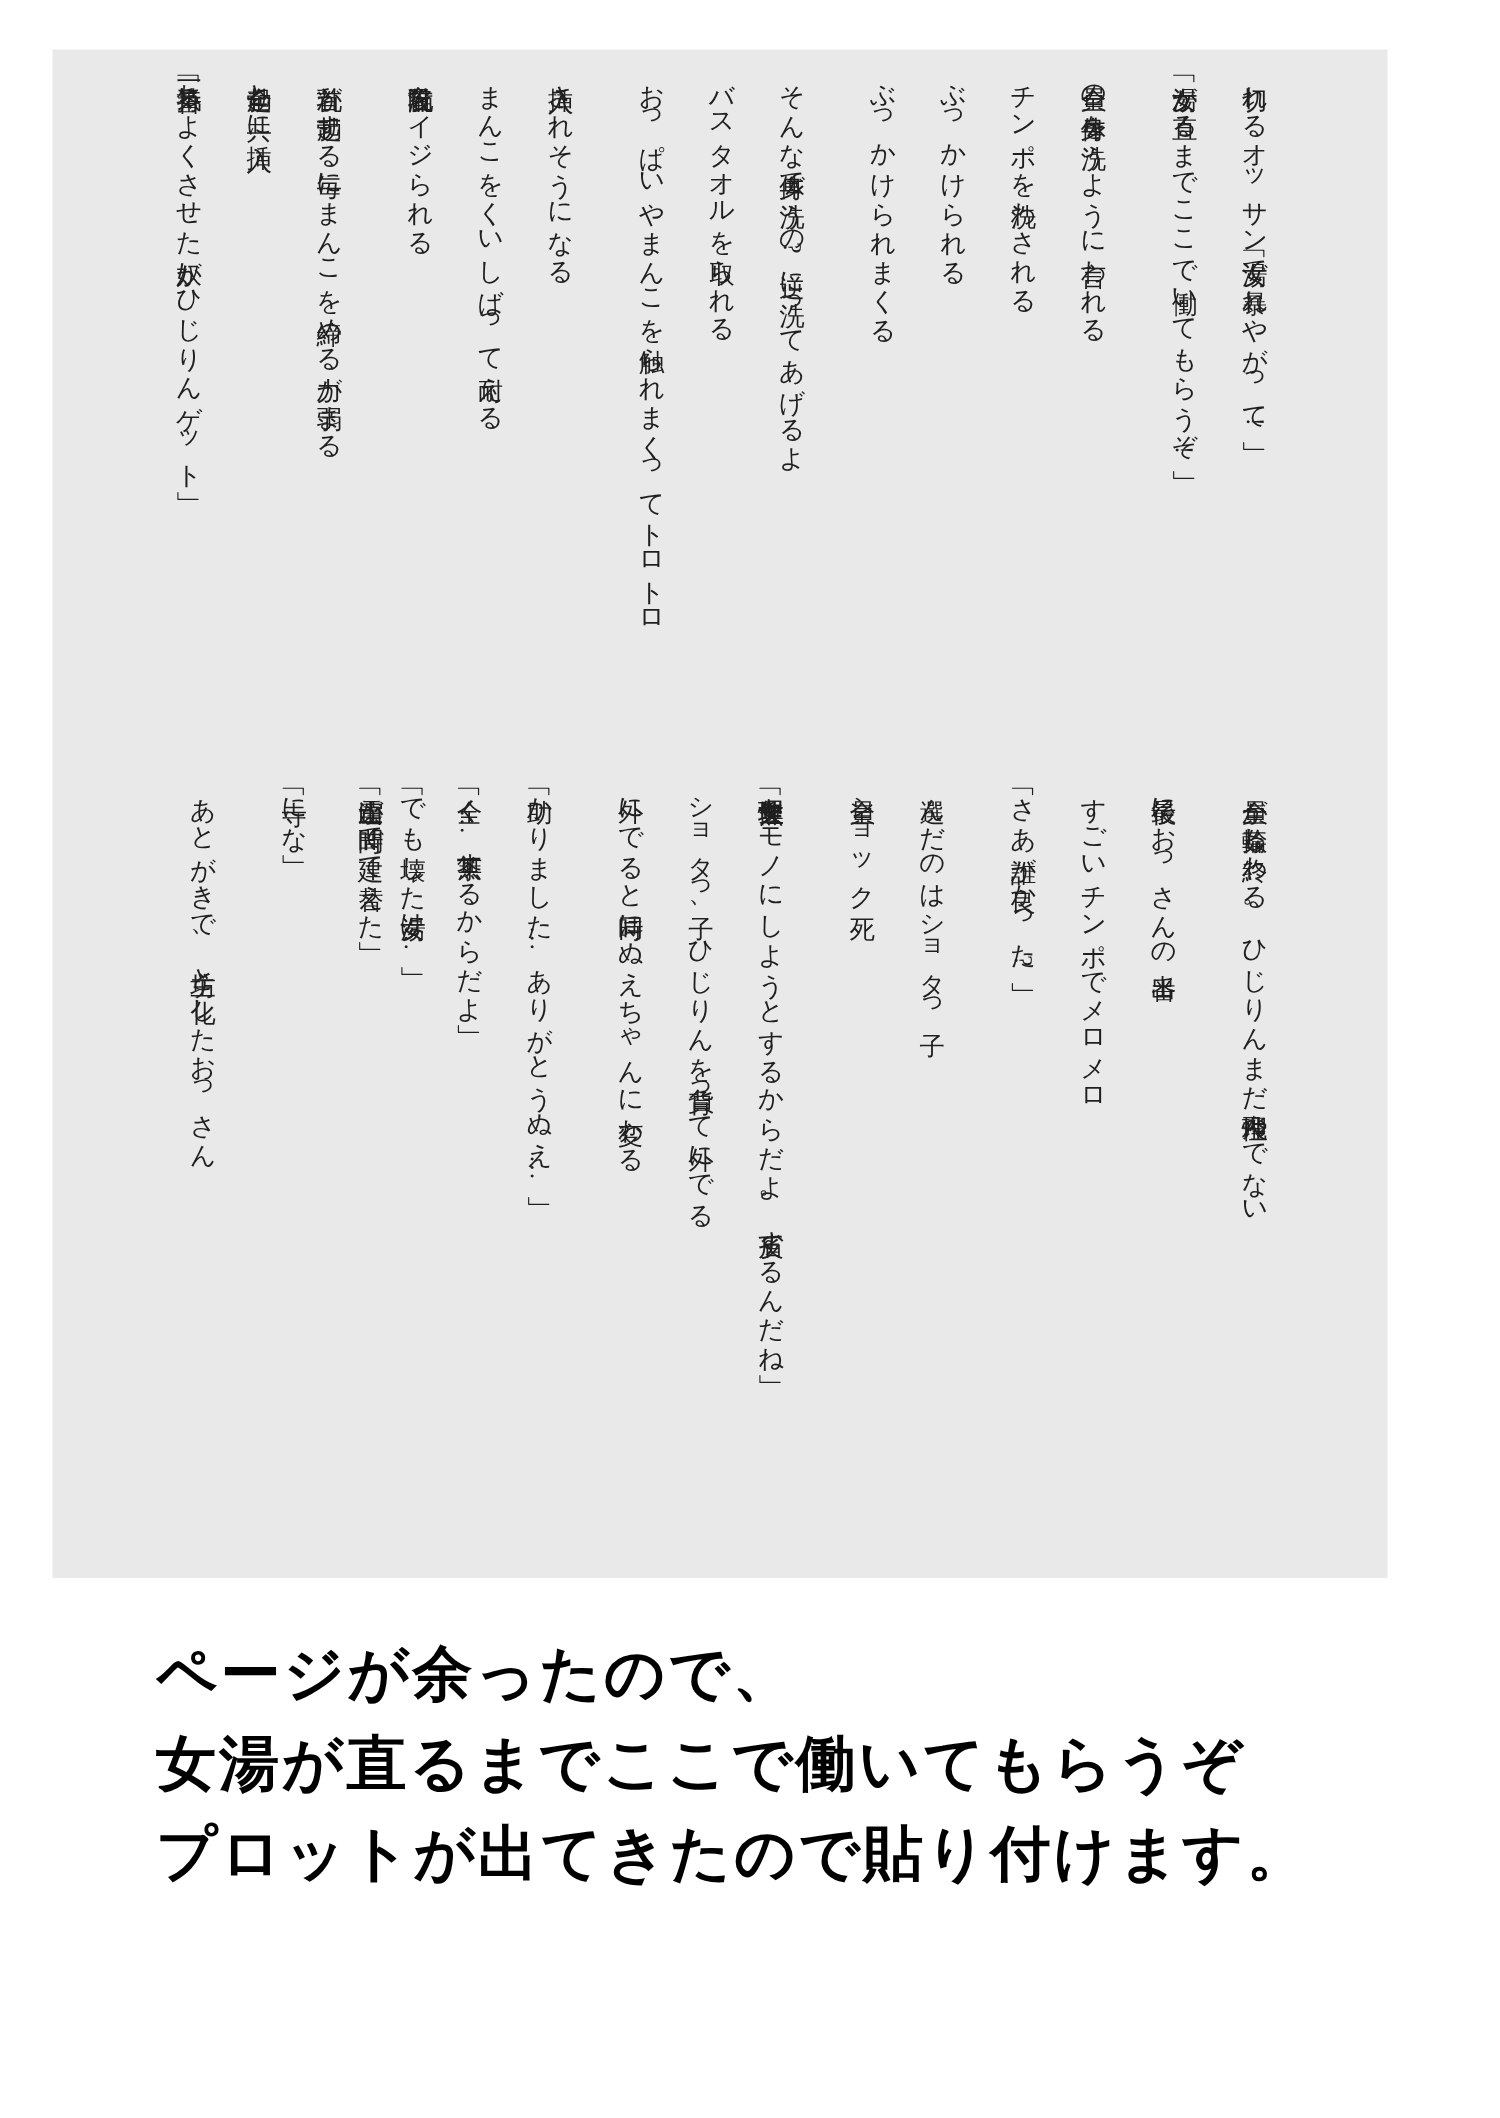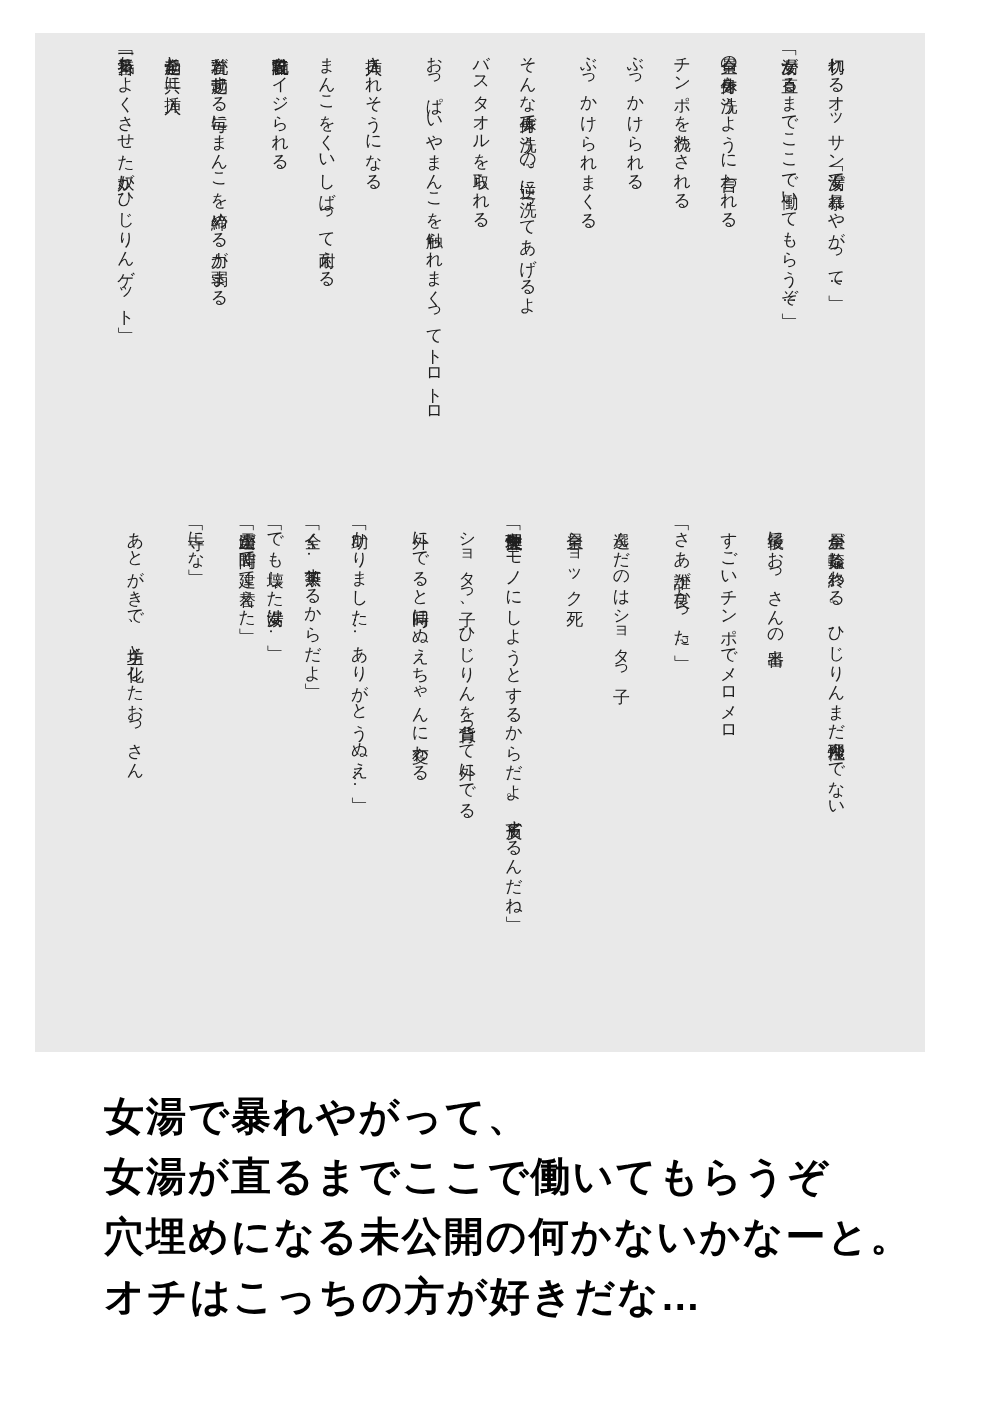--- a/index.html
+++ b/index.html
@@ -115,19 +115,18 @@
         <div class="vline">「寺にな」</div>
       </div>
       <div class="vpara">
         <div class="vline">あとがきで、坊主と化したおっさん</div>
       </div>
     </div>
 
   </div>
 
   <div class="afterword">
-    <div class="aline">女湯で暴れやがって、</div>
+    <div class="aline">ページが余ったので、</div>
     <div class="aline">女湯が直るまでここで働いてもらうぞ</div>
-    <div class="aline">穴埋めになる未公開の何かないかなーと。</div>
-    <div class="aline">オチはこっちの方が好きだな…</div>
+    <div class="aline">プロットが出てきたので貼り付けます。</div>
   </div>
 
 </div>
 
 </body></html>

